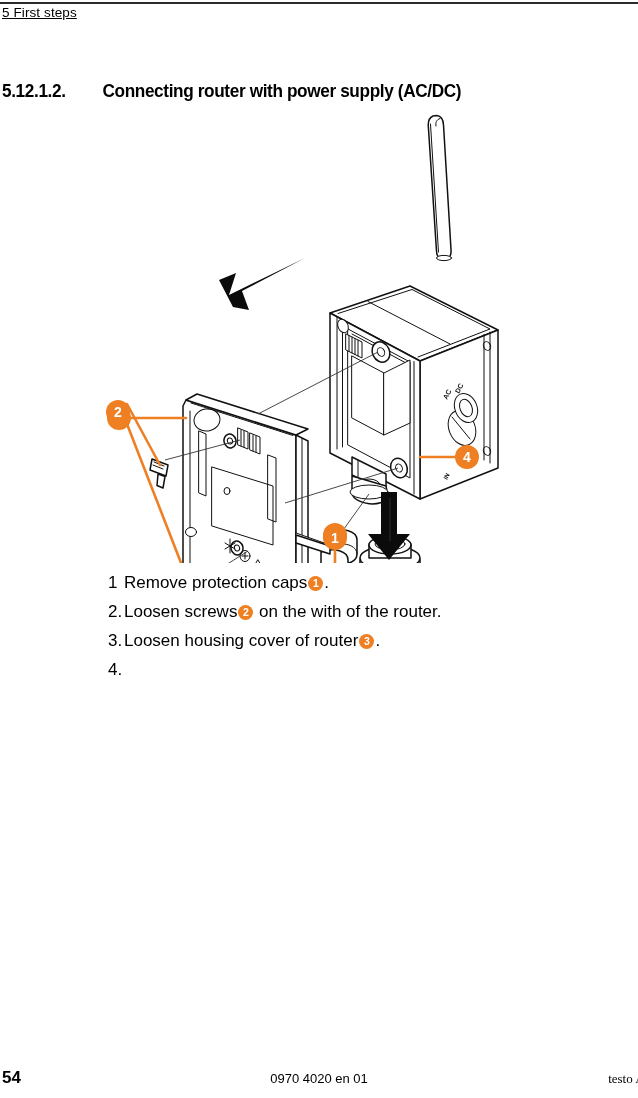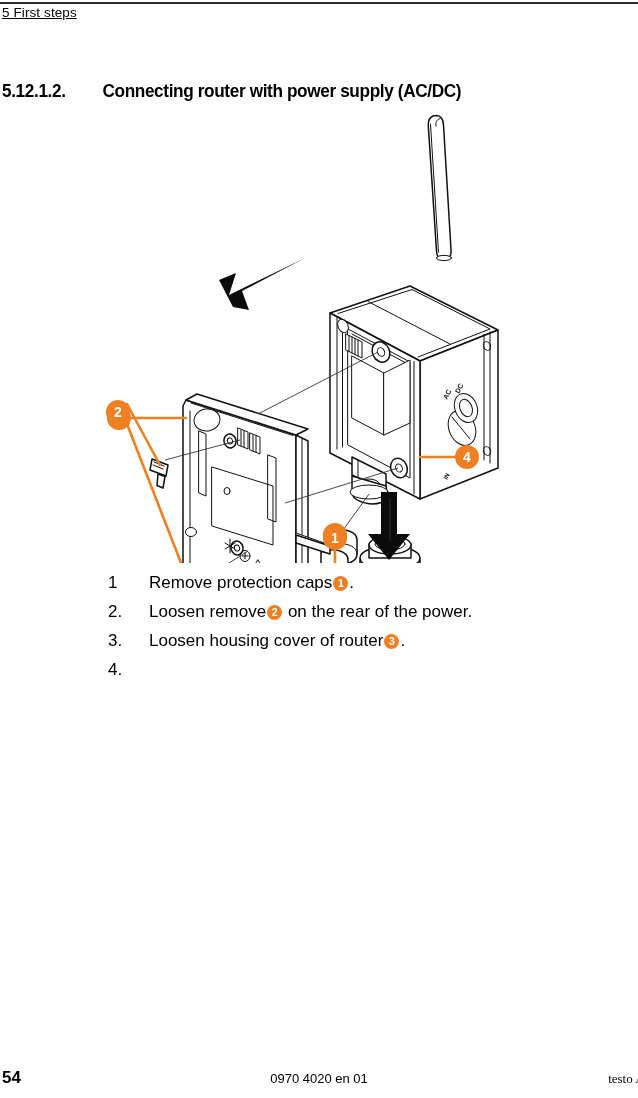--- a/index.html
+++ b/index.html
@@ -83,21 +83,21 @@
   }
   .step .marker {
     position: absolute;
     left: 0;
     top: 0;
     width: 34px;
     text-align: left;
   }
   .step .body {
     position: absolute;
-    left: 41px;
+    left: 16px;
     top: 0;
   }
   .inline-badge {
     display: inline-block;
     width: 15px;
     height: 15px;
     border-radius: 50%;
     background: #ee8023;
     color: #ffffff;
     font-size: 10.5px;
@@ -388,21 +388,21 @@
 
 <div class="steps">
 
   <div class="step">
     <span class="marker">1</span>
     <span class="body"><span>Remove protection caps</span><span class="inline-badge">1</span><span>.</span></span>
   </div>
 
   <div class="step">
     <span class="marker">2.</span>
-    <span class="body"><span>Loosen remove</span><span class="inline-badge">2</span><span> on the rear of the power.</span></span>
+    <span class="body"><span>Loosen screws</span><span class="inline-badge">2</span><span> on the with of the router.</span></span>
   </div>
 
   <div class="step">
     <span class="marker">3.</span>
     <span class="body"><span>Loosen housing cover of router</span><span class="inline-badge">3</span><span>.</span></span>
   </div>
 
   <div class="step">
     <span class="marker">4.</span>
   </div>

